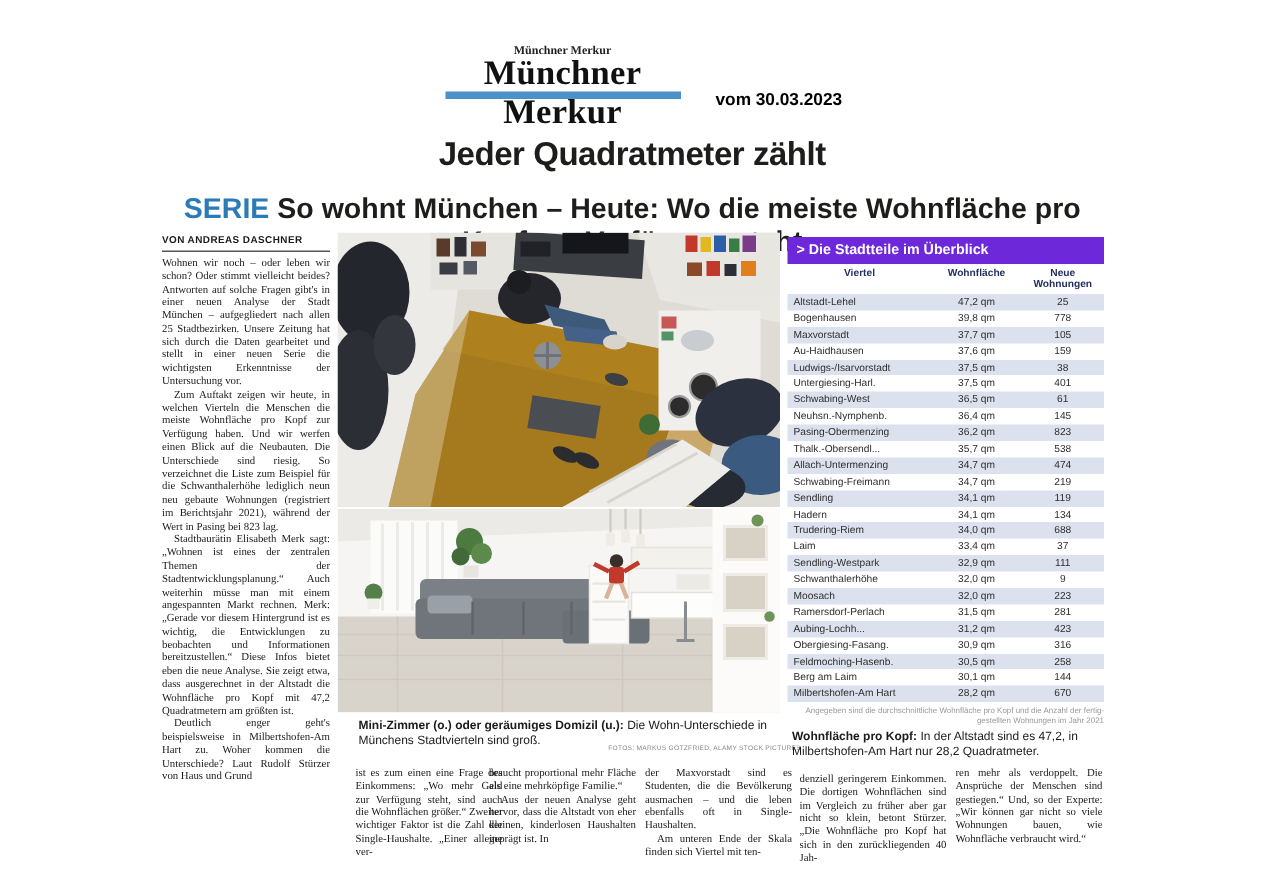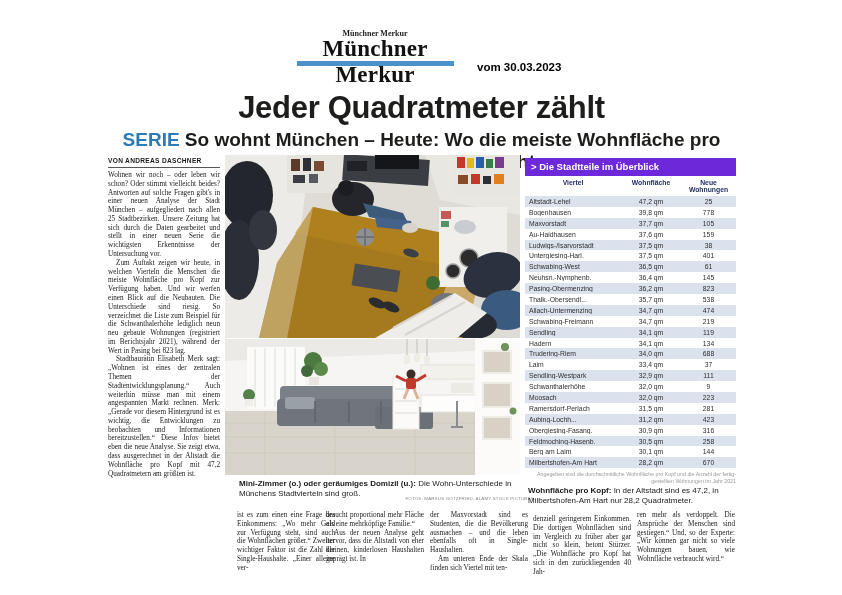--- a/index.html
+++ b/index.html
@@ -11,21 +11,21 @@
   
   .masthead-small{position:absolute;left:287px;top:29px;width:176px;text-align:center;
     font:bold 8px "Liberation Serif",serif;color:#222;}
   .masthead-logo{position:absolute;left:287px;top:36px;width:176px;text-align:center;
     font:bold 23px "Liberation Serif",serif;color:#111;letter-spacing:0.2px;}
   .masthead-bar{position:absolute;left:297px;top:61px;width:157px;height:5px;background:#4a90c9;}
   .issue-date{position:absolute;left:477px;top:61px;font-weight:bold;font-size:11.5px;
     color:#000;}
   
   .headline{position:absolute;left:104px;top:90px;width:635px;text-align:center;
-    font-weight:bold;font-size:31px;color:#1d1d1b;letter-spacing:-0.3px;}
+    font-weight:bold;font-size:22px;color:#1d1d1b;letter-spacing:-0.3px;}
   .subhead{position:absolute;left:104px;top:129px;width:635px;text-align:center;
     font-weight:bold;font-size:19px;color:#1d1d1b;}
   .kicker{color:#2b7bb9;}
   
   .byline{position:absolute;left:108px;top:157px;width:112px;
     font-weight:bold;font-size:6.6px;letter-spacing:0.3px;color:#1a1a1a;
     border-bottom:1px solid #555;padding-bottom:3px;}
   .col{position:absolute;font:7.2px/1.22 "Liberation Serif",serif;text-align:justify;
     color:#1a1a1a;overflow:hidden;}
   .col p{margin:0;}
@@ -70,20 +70,21 @@
 
 <div class="headline">Jeder Quadratmeter zählt</div>
 <div class="subhead"><span class="kicker">SERIE</span><span> So wohnt München – Heute: Wo die meiste Wohnfläche pro Kopf zur Verfügung steht</span></div>
 
 <div class="byline">VON ANDREAS DASCHNER</div>
 
 <div class="col" id="col1">
   <p>Wohnen wir noch – oder leben wir schon? Oder stimmt vielleicht beides? Antworten auf solche Fragen gibt's in einer neuen Analyse der Stadt München – aufgegliedert nach allen 25 Stadtbezirken. Unsere Zeitung hat sich durch die Daten gearbeitet und stellt in einer neuen Serie die wichtigsten Erkenntnisse der Untersuchung vor.</p>
   <p class="ind">Zum Auftakt zeigen wir heute, in welchen Vierteln die Menschen die meiste Wohnfläche pro Kopf zur Verfügung haben. Und wir werfen einen Blick auf die Neubauten. Die Unterschiede sind riesig. So verzeichnet die Liste zum Beispiel für die Schwanthalerhöhe lediglich neun neu gebaute Wohnungen (registriert im Berichtsjahr 2021), während der Wert in Pasing bei 823 lag.</p>
   <p class="ind">Stadtbaurätin Elisabeth Merk sagt: „Wohnen ist eines der zentralen Themen der Stadtentwicklungsplanung.“ Auch weiterhin müsse man mit einem angespannten Markt rechnen. Merk: „Gerade vor diesem Hintergrund ist es wichtig, die Entwicklungen zu beobachten und Informationen bereitzustellen.“ Diese Infos bietet eben die neue Analyse. Sie zeigt etwa, dass ausgerechnet in der Altstadt die Wohnfläche pro Kopf mit 47,2 Quadratmetern am größten ist.</p>
+  <p class="ind">Deutlich enger geht's beispielsweise in Milbertshofen-Am Hart zu. Woher kommen die Unterschiede? Laut Rudolf Stürzer von Haus und Grund</p>
 </div>
 <div class="col" id="col2">
   <p>ist es zum einen eine Frage des Einkommens: „Wo mehr Geld zur Verfügung steht, sind auch die Wohnflächen größer.“ Zweiter wichtiger Faktor ist die Zahl der Single-Haushalte. „Einer alleine ver-</p>
 </div>
 <div class="col" id="col3">
   <p>braucht proportional mehr Fläche als eine mehrköpfige Familie.“</p>
   <p class="ind">Aus der neuen Analyse geht hervor, dass die Altstadt von eher kleinen, kinderlosen Haushalten geprägt ist. In</p>
 </div>
 <div class="col" id="col4">
   <p>der Maxvorstadt sind es Studenten, die die Bevölkerung ausmachen – und die leben ebenfalls oft in Single-Haushalten.</p>

